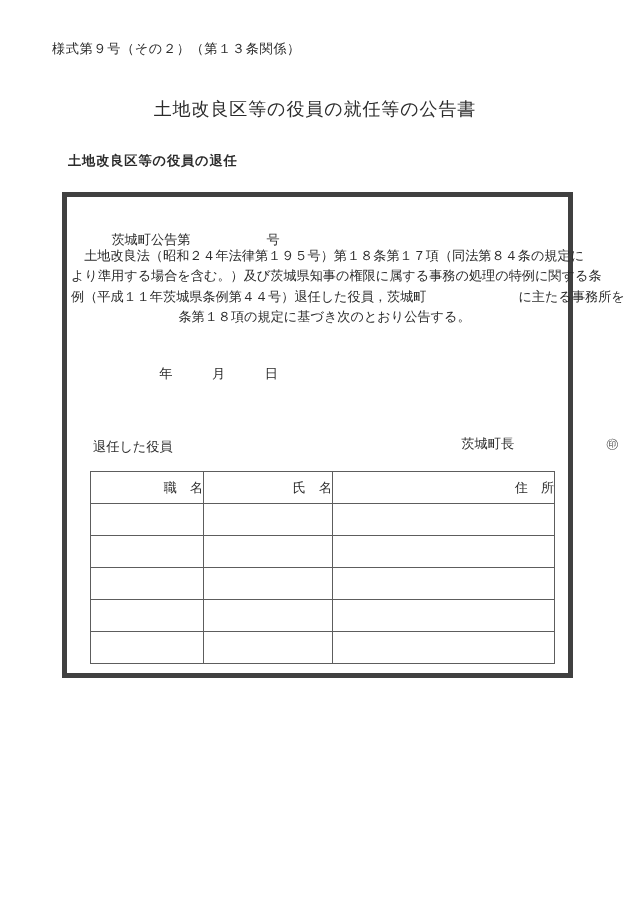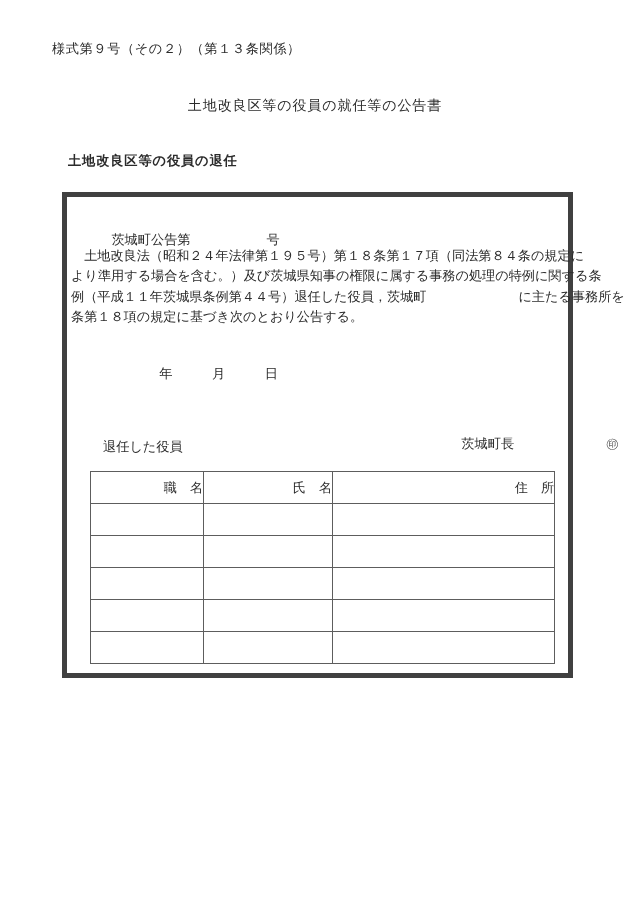--- a/index.html
+++ b/index.html
@@ -35,21 +35,21 @@
     white-space: pre;
   }
 
   
   .doc-title {
     position: absolute;
     left: 0;
     top: 97px;
     width: 630px;
     text-align: center;
-    font-size: 14px;
+    font-size: 18px;
     letter-spacing: 0.9px;
   }
 
   
   .section-heading {
     position: absolute;
     left: 68px;
     top: 152px;
     font-size: 13.2px;
     letter-spacing: 0.9px;
@@ -89,20 +89,21 @@
   }
 
   
   .body-text {
     position: absolute;
     left: 0px;
     top: 49px;
     width: 511px;
     font-size: 13.15px;
     line-height: 20.4px;
+    text-align: center;
   }
   .body-text .ln {
     display: block;
     white-space: pre;
     padding-left: 4px;
   }
 
   .date-line {
     position: absolute;
     left: 0px;
@@ -125,21 +126,21 @@
     padding-left: 335px;
   }
   .seal-mark {
     display: inline-block;
     font-family: "DejaVu Sans", sans-serif;
     font-size: 12.6px;
   }
 
   .table-label {
     position: absolute;
-    left: 10px;
+    left: 0px;
     top: 241px;
     font-size: 13.2px;
     white-space: pre;
   }
 
   
   .officers-table {
     position: absolute;
     left: 23px;
     top: 274px;

